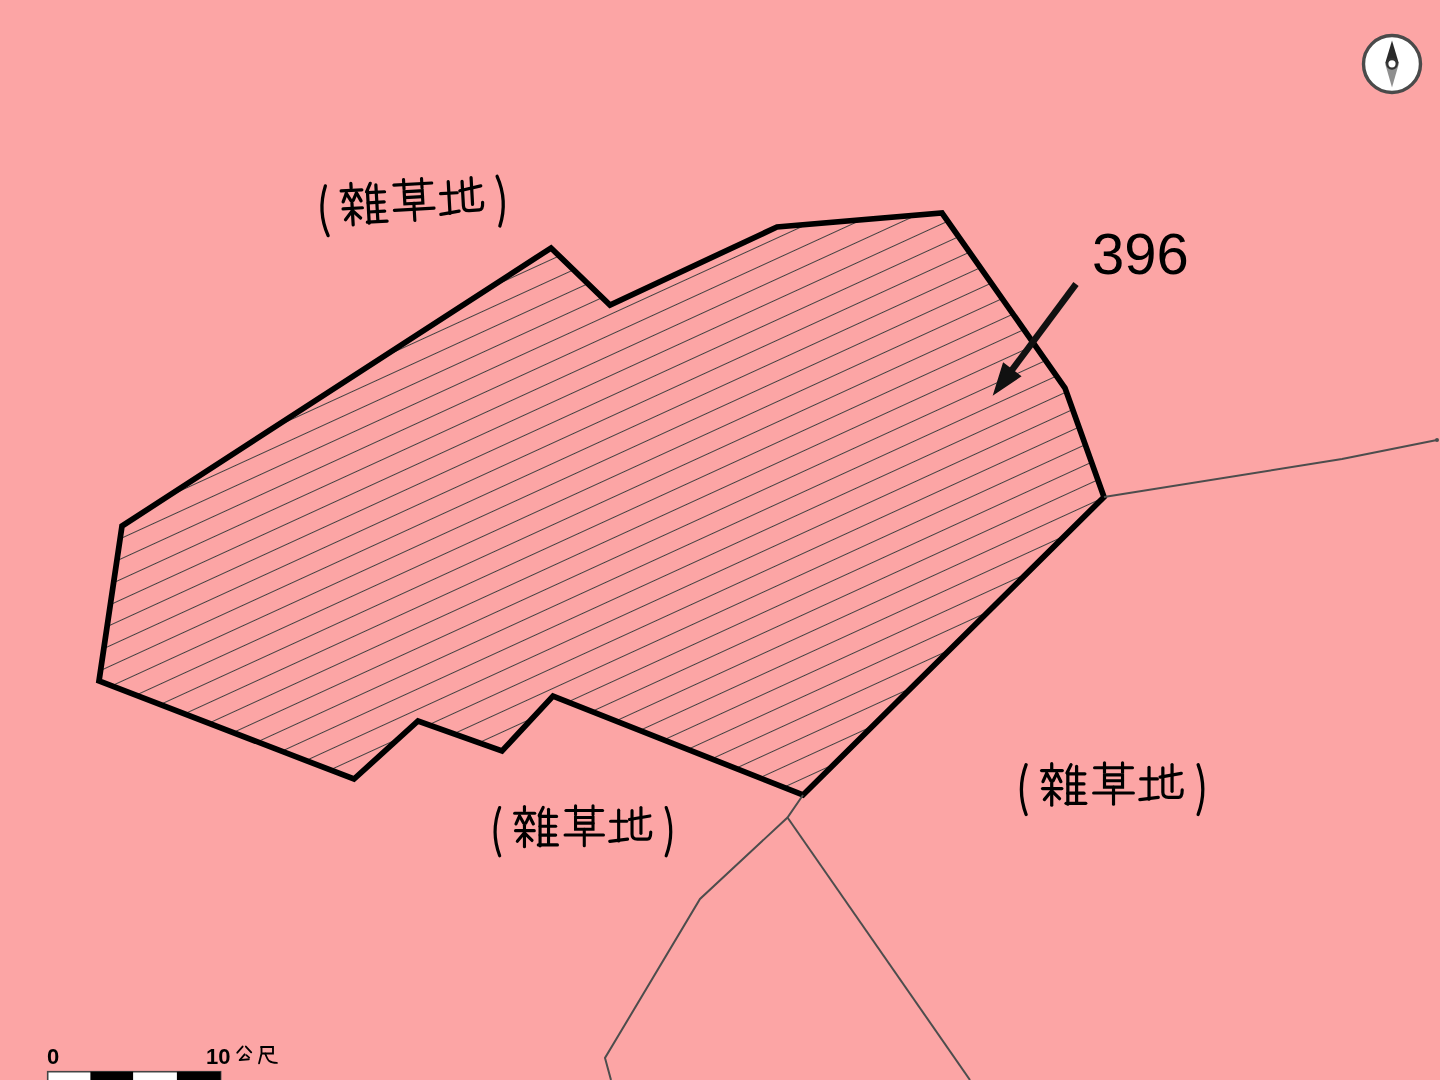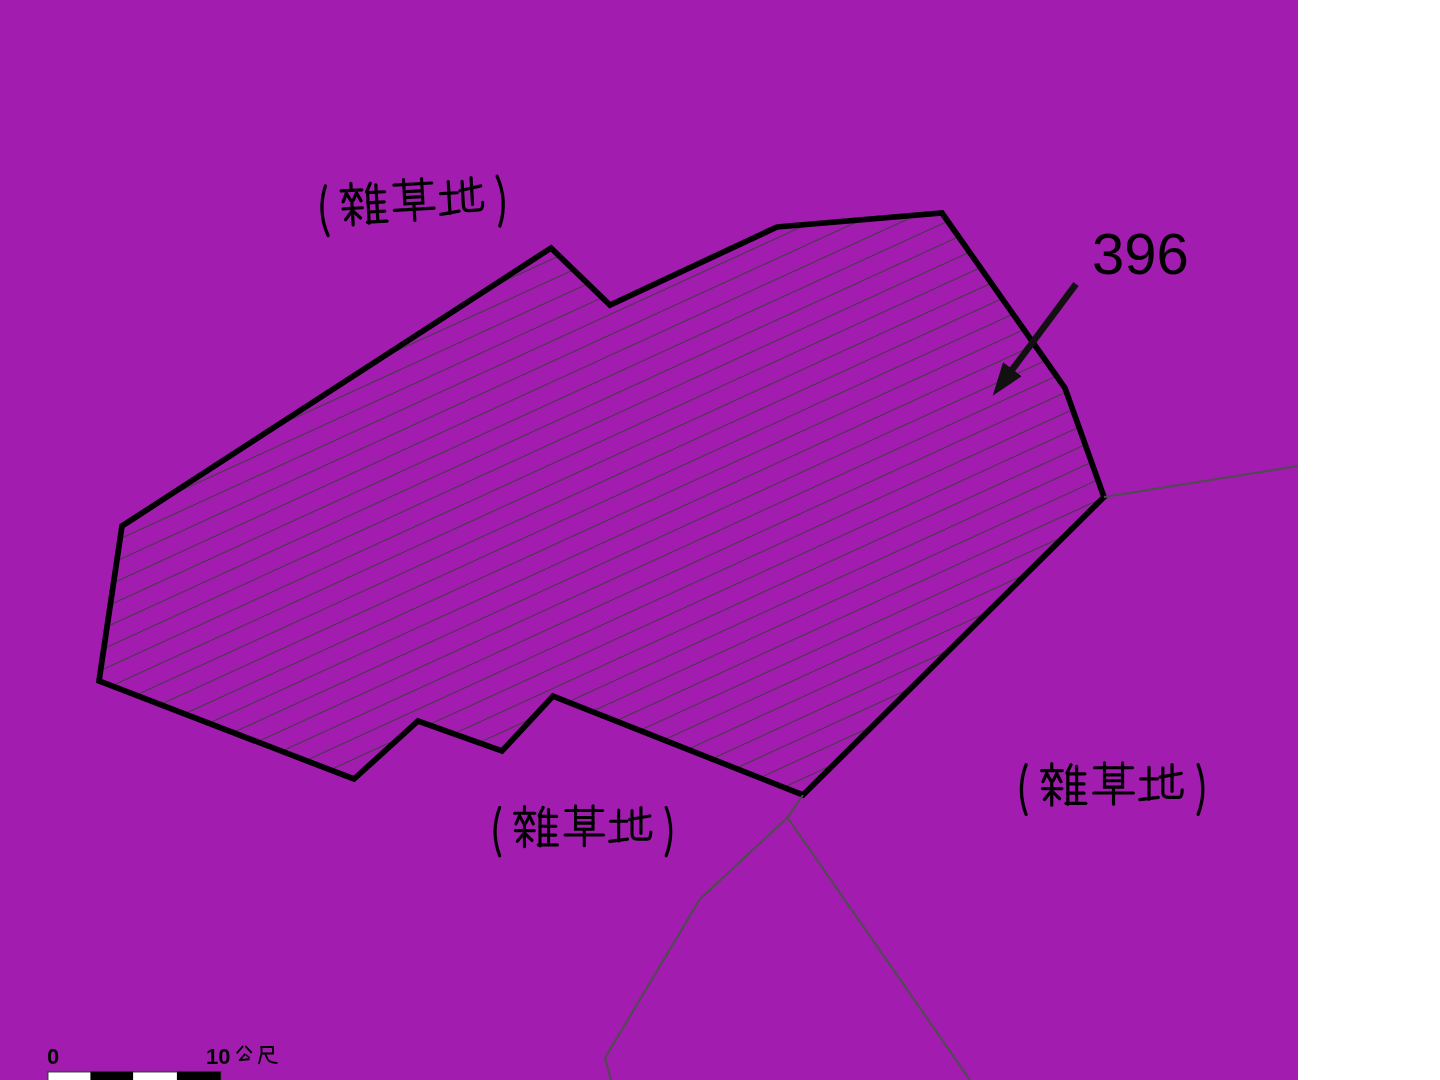--- a/index.html
+++ b/index.html
@@ -1,16 +1,16 @@
 <!DOCTYPE html>
 <html><head>
 <meta charset="utf-8">
 <style>
 html,body{margin:0;padding:0;background:#fff;}
-#page{position:relative;width:1298px;height:1080px;overflow:hidden;background:#a21caf;
+#page{position:relative;width:1440px;height:1080px;overflow:hidden;background:#fca5a5;
 font-family:"Liberation Sans",sans-serif;}
 svg{display:block;}
 </style>
 </head>
 <body>
 
 <div id="page">
 <svg width="1440" height="1080" viewBox="0 0 1440 1080">
 <defs>
 

